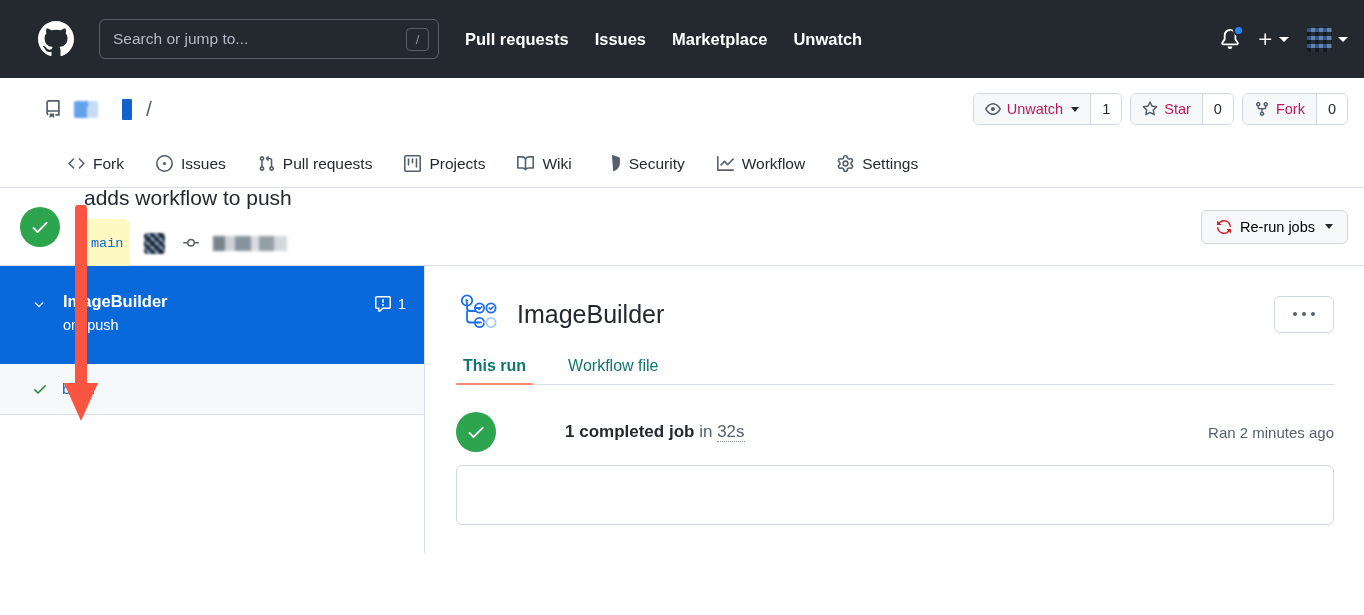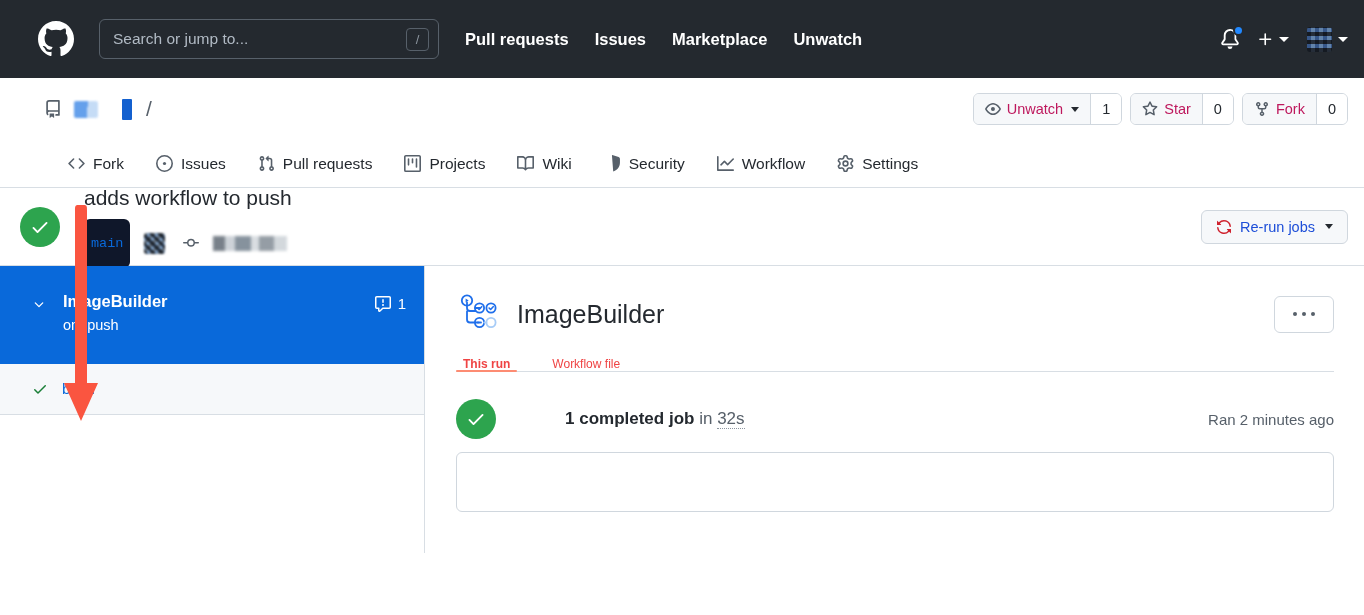--- a/index.html
+++ b/index.html
@@ -115,42 +115,42 @@
   }
   .status-circle {
     width: 40px; height: 40px; border-radius: 50%; background: #2da44e;
     display: flex; align-items: center; justify-content: center; flex: none;
   }
   .status-circle svg { width: 20px; height: 20px; color: #fff; }
   .run-meta { margin-left: 24px; }
   .run-title { font-size: 21px; color: #24292f; font-weight: 400; line-height: 1.25; }
   .run-sub { display: flex; align-items: center; gap: 10px; margin-top: 7px; }
   .branch-badge {
-    background: #0f172a; color: #0969da; font-size: 13.5px;
+    background: #fef9c3; color: #0969da; font-size: 13.5px;
     padding: 17px 7px; border-radius: 6px; font-family: "Liberation Mono", monospace;
   }
   .blur-avatar-sm {
     width: 21px; height: 21px; border-radius: 3px; margin-left: 4px;
     background:
       repeating-linear-gradient(45deg,#3b4149 0 3px,#cfd6dd 3px 6px),
       repeating-linear-gradient(135deg,#7d8894 0 3px,#9fc3ea 3px 6px);
     background-blend-mode: multiply; filter: blur(0.8px);
   }
   .commit-icon { width: 16px; height: 16px; color: #57606a; margin-left: 8px; }
   .blur-sha {
     width: 74px; height: 15px; margin-left: 4px;
     background: linear-gradient(90deg,#6a737d 0 16%,#c8ced4 16% 30%,#7a8793 30% 52%,
                 #d5dade 52% 62%,#8a939c 62% 82%,#cfd4d9 82% 100%);
     filter: blur(1.6px); opacity: .9;
   }
   .rerun-btn {
     margin-left: auto; display: flex; align-items: center; gap: 8px;
     height: 34px; padding: 0 14px; border: 1px solid #d0d7de;
     border-radius: 6px; background: #f6f8fa;
-    color: #1d4ed8; font-size: 14.5px; font-weight: 500;
+    color: #000000; font-size: 14.5px; font-weight: 500;
   }
   .rerun-btn svg { width: 16px; height: 16px; color: #cf222e; }
 
   
   .body-split { display: flex; height: 287px; }
   .sidebar { width: 425px; border-right: 1px solid #d8dee4; flex: none; background: #fff; }
   .job-group {
     background: #0969da; color: #fff; height: 98px;
     padding: 26px 18px 0 32px; display: flex; align-items: flex-start;
   }
@@ -175,22 +175,22 @@
   .wf-name { font-size: 25px; color: #24292f; margin-left: 17px; font-weight: 400; }
   .kebab-btn {
     margin-left: auto; width: 60px; height: 37px;
     border: 1px solid #d0d7de; border-radius: 6px; background: #fff;
     display: flex; align-items: center; justify-content: center; gap: 5px;
   }
   .kebab-btn i { width: 4px; height: 4px; border-radius: 50%; background: #57606a; display: block; }
 
   .run-tabs { display: flex; margin-top: 21px; border-bottom: 1px solid #d8dee4; }
   .run-tab {
-    padding: 0 7px 0 7px; margin-right: 28px; font-size: 12px;
-    color: #ef4444; position: relative; text-decoration: none;
+    padding: 0 7px 9px 7px; margin-right: 28px; font-size: 16px;
+    color: #0f766e; position: relative; text-decoration: none;
   }
   .run-tab.active { font-weight: bold; }
   .run-tab.active::after {
     content: ""; position: absolute; left: 0; right: 0; bottom: -1px;
     height: 2px; background: #fd8c73; border-radius: 6px;
   }
 
   .job-summary { display: flex; align-items: center; margin-top: 27px; }
   .summary-text { margin-left: 21px; font-size: 17px; color: #57606a; }
   .summary-text b { color: #24292f; font-weight: bold; margin-left: 48px; }

